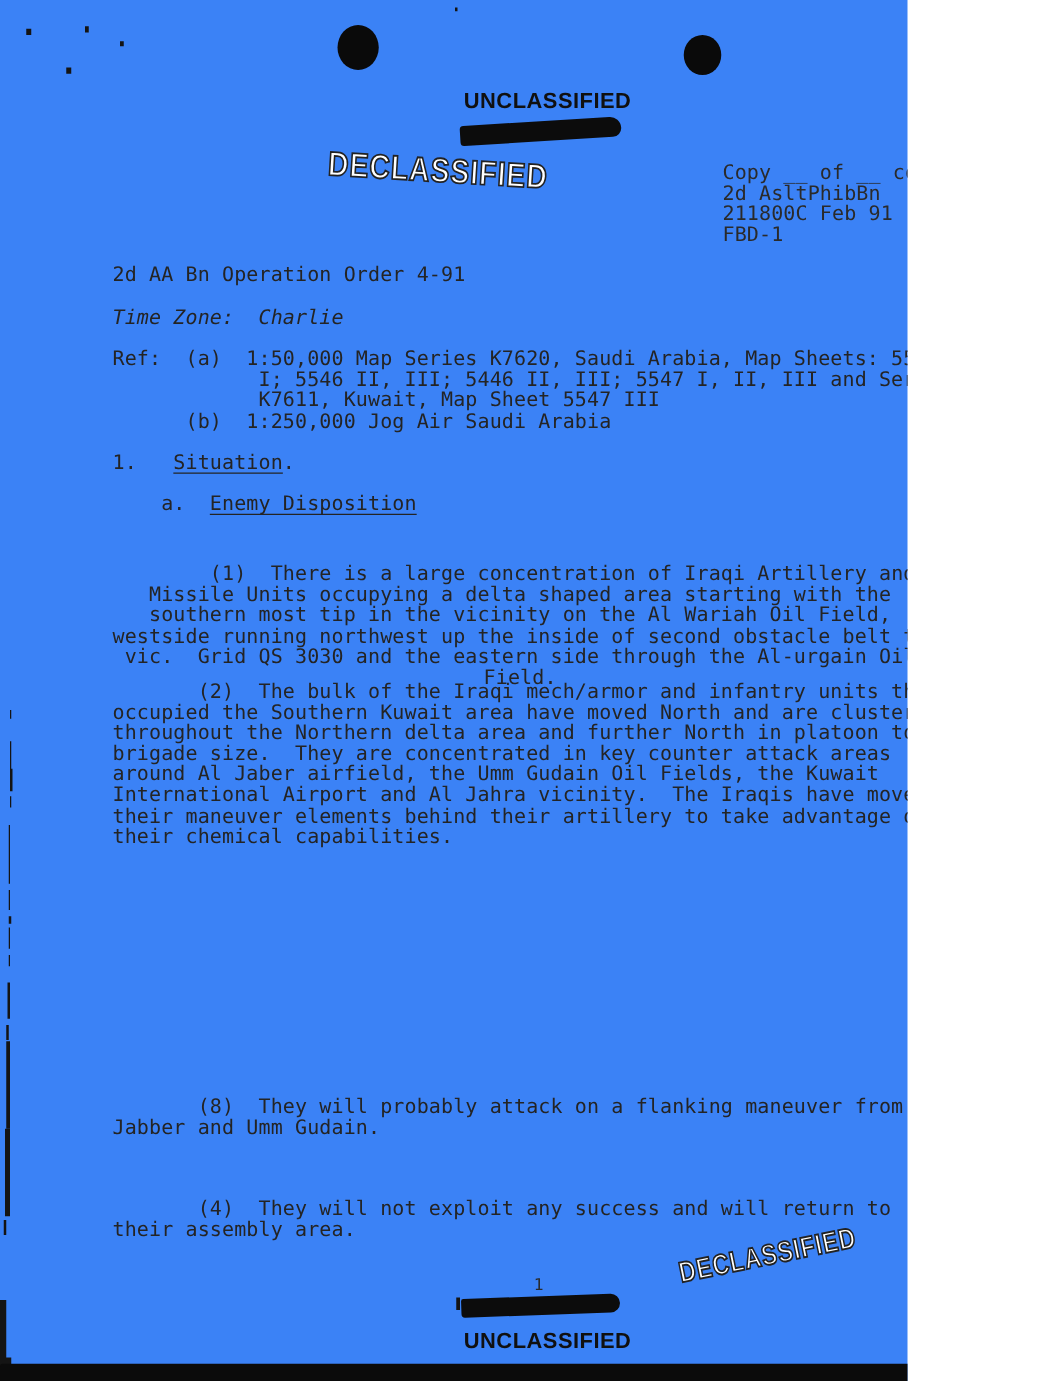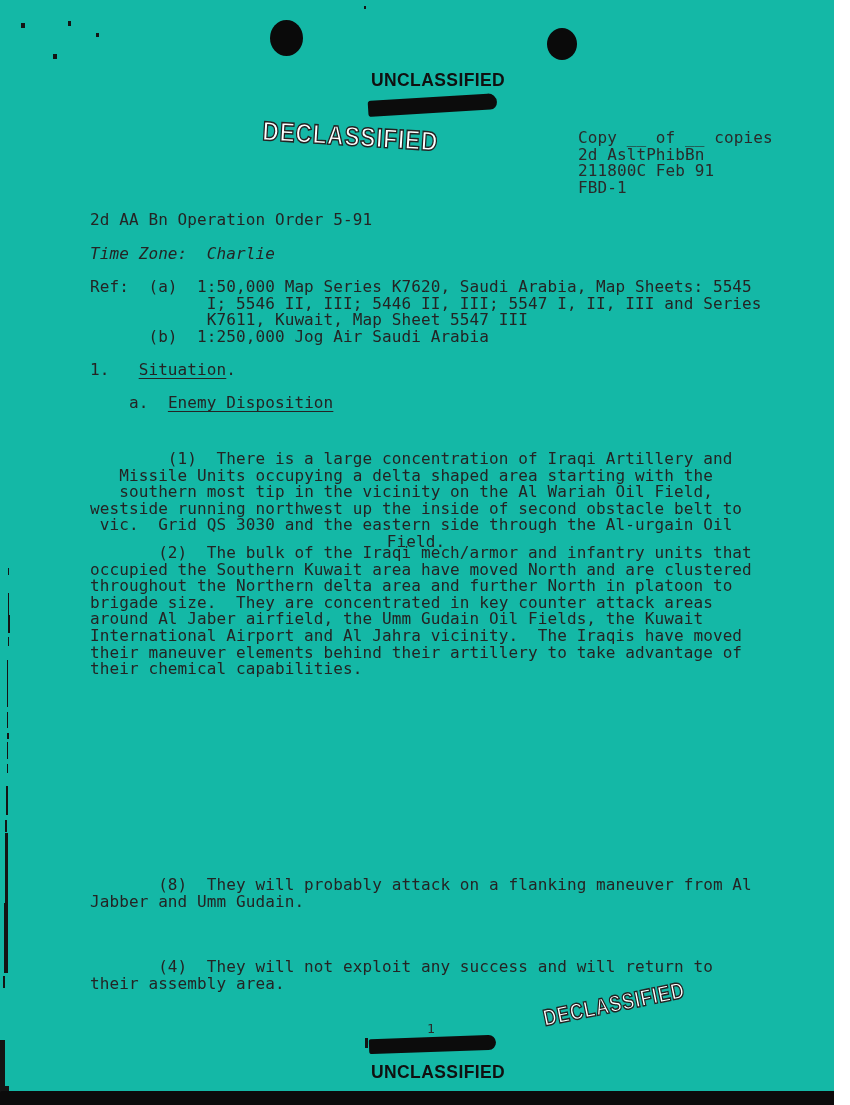--- a/index.html
+++ b/index.html
@@ -1,17 +1,17 @@
 <!DOCTYPE html>
 <html><head>
 <meta charset="utf-8">
 <style>
   html,body { margin:0; padding:0; background:#ffffff; }
   .page {
-    position:relative; width:834px; height:1105px; background:#14b8a6;
+    position:relative; width:726px; height:1105px; background:#3b82f6;
     overflow:hidden; font-family:"DejaVu Sans Mono","Liberation Mono",monospace;
   }
   
   .t {
     position:absolute; left:90px; margin:0;
     font-family:"DejaVu Sans Mono","Liberation Mono",monospace;
     font-size:16px; line-height:16.6px; letter-spacing:0.1px;
     color:#242424; white-space:pre;
   }
   .u { text-decoration:underline; text-underline-offset:3px; text-decoration-thickness:1.2px; }
@@ -80,21 +80,21 @@
     </g>
   </svg>
 
   <div class="copy-block">
     <div class="cline">Copy __ of __ copies</div>
     <div class="cline">2d AsltPhibBn</div>
     <div class="cline">211800C Feb 91</div>
     <div class="cline">FBD-1</div>
   </div>
 
-  <pre class="t" style="top:212px;">2d AA Bn Operation Order 5-91</pre>
+  <pre class="t" style="top:212px;">2d AA Bn Operation Order 4-91</pre>
   <pre class="t" style="top:246px;font-style:italic;">Time Zone:  Charlie</pre>
   <pre class="t" style="top:279px;">Ref:  (a)  1:50,000 Map Series K7620, Saudi Arabia, Map Sheets: 5545
             I; 5546 II, III; 5446 II, III; 5547 I, II, III and Series
             K7611, Kuwait, Map Sheet 5547 III
       (b)  1:250,000 Jog Air Saudi Arabia</pre>
 
   <pre class="t" style="top:362px;"><span>1.   </span><span class="u">Situation</span><span>.</span></pre>
 
   <pre class="t" style="top:395px;"><span>    a.  </span><span class="u">Enemy Disposition</span><span></span></pre>
 

